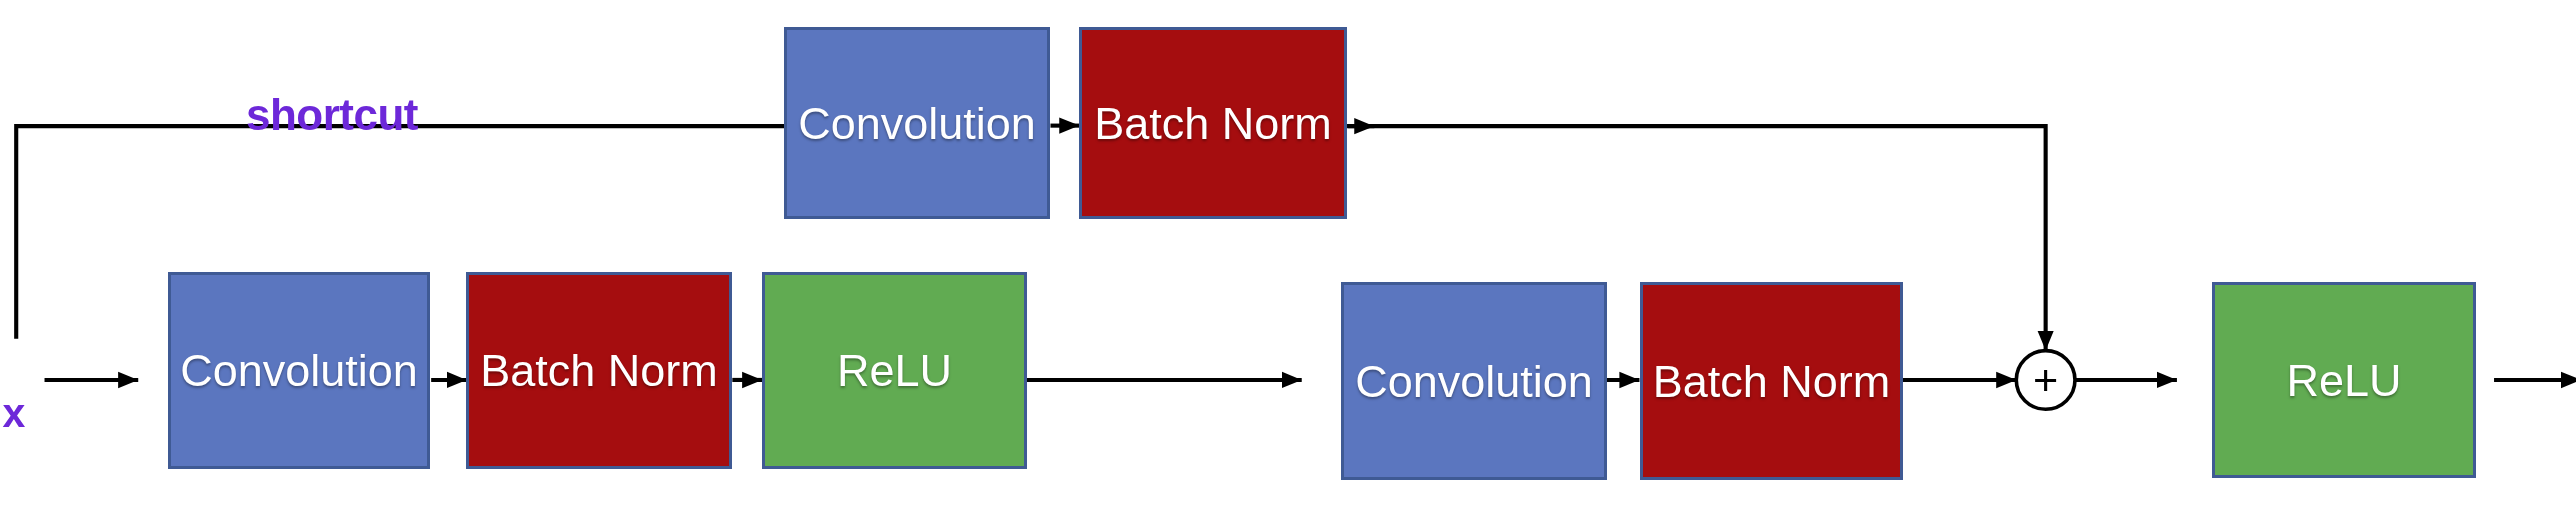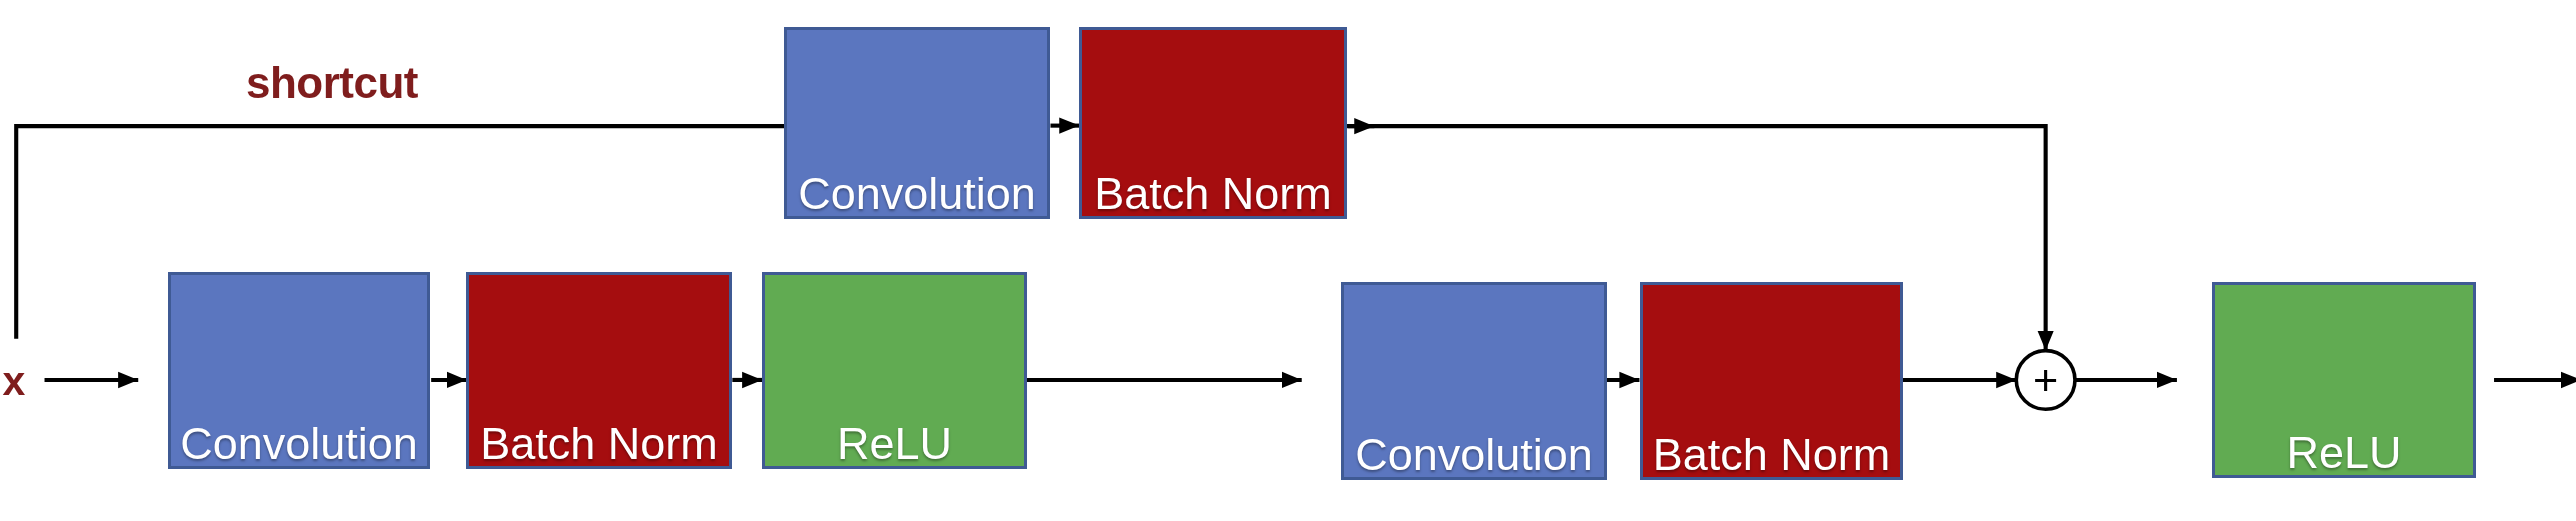--- a/index.html
+++ b/index.html
@@ -20,33 +20,34 @@
     left: 0;
     top: 0;
     width: 2588px;
     height: 521px;
     pointer-events: none;
   }
   .node {
     position: absolute;
     box-sizing: border-box;
     display: flex;
-    align-items: flex-end;
+    align-items: center;
     justify-content: center;
     color: #ffffff;
     font-size: 45px;
     line-height: 1;
     white-space: nowrap;
     text-shadow: 0 1.5px 2.6px rgba(0,0,0,0.35);
   }
   .free-label {
     position: absolute;
-    color: #7f1d1d;
+    color: #6d28d9;
     line-height: 1;
     white-space: nowrap;
+    margin-top: 32px;
   }
   #shortcut-label {
     left: 246px;
     top: 61px;
     font-size: 44px;
     font-weight: bold;
     letter-spacing: -0.5px;
   }
   #input-label {
     left: 0px;

